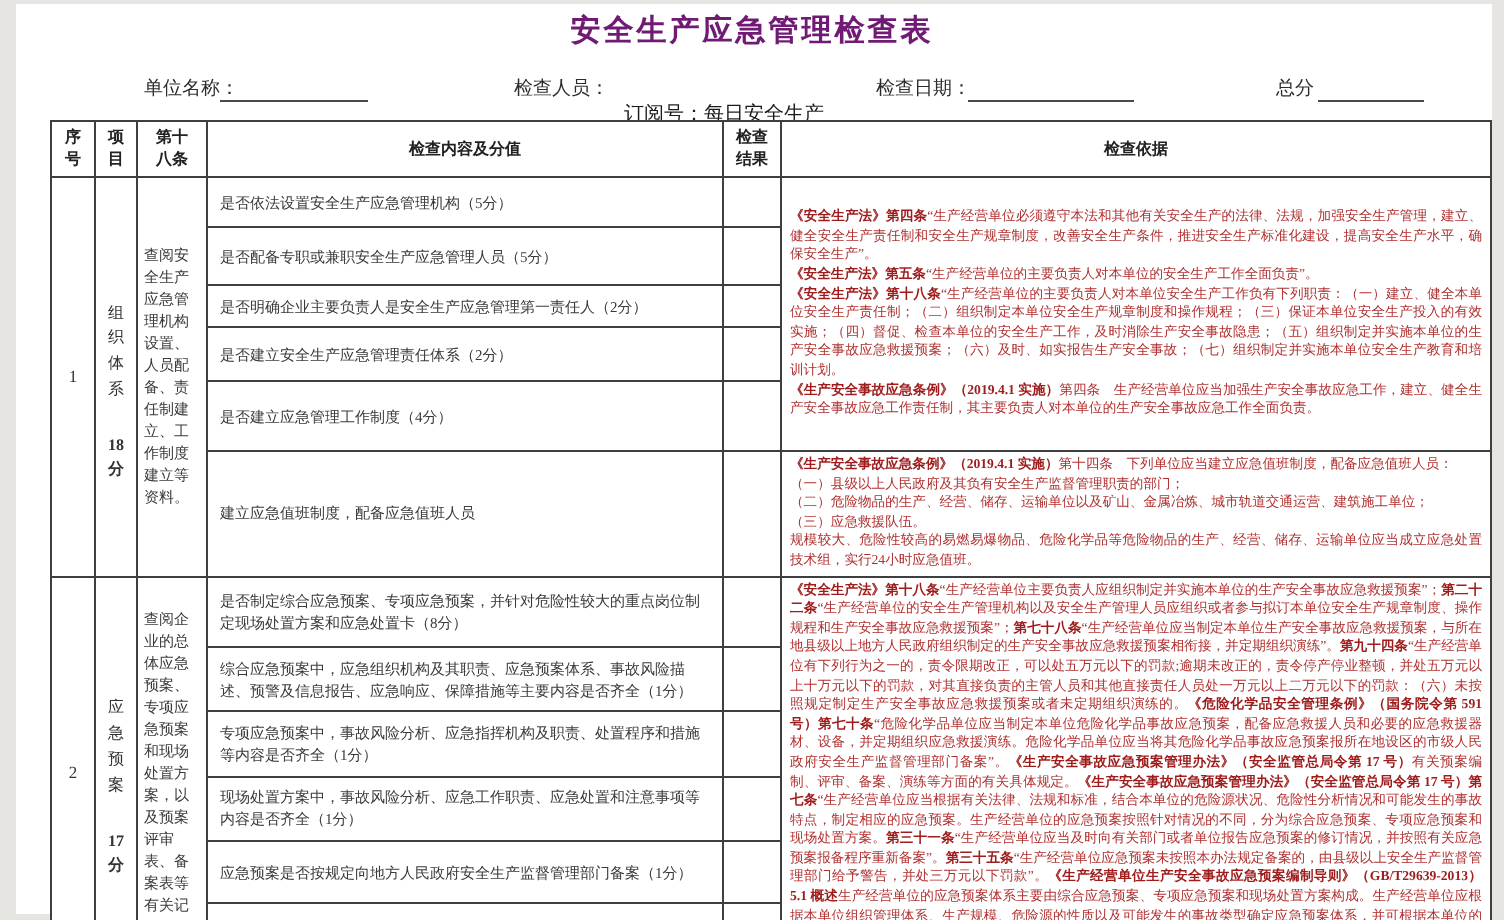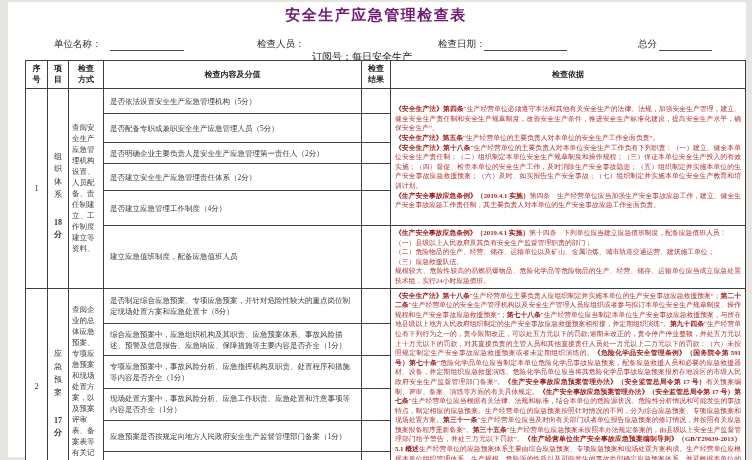--- a/index.html
+++ b/index.html
@@ -48,21 +48,21 @@
   td.basis .b{font-weight:bold;color:var(--basis_red_bold,#9e1c1c);}
 </style>
 </head>
 <body>
 
 <div class="sheet"></div>
 
 <div class="page-title">安全生产应急管理检查表</div>
 
 <div class="info-bar">
-  <span class="lbl" style="left:54px">单位名称：</span>
+  <span class="lbl" style="left:72px">单位名称：</span>
   <span class="line" style="left:110px;width:74px"></span>
   <span class="lbl" style="left:257px">检查人员：</span>
   <span class="val" style="left:303px;width:118px">订阅号：每日安全生产</span>
   <span class="lbl" style="left:438px">检查日期：</span>
   <span class="line" style="left:484px;width:83px"></span>
   <span class="lbl" style="left:638px">总分</span>
   <span class="line" style="left:659px;width:53px"></span>
 </div>
 
 <table class="chk">
@@ -76,21 +76,21 @@
   </colgroup>
   <thead>
     <tr style="height:28px">
       <th>
           <div class="hstack w1">序号</div>
         </th>
       <th>
           <div class="hstack w1">项目</div>
         </th>
       <th>
-          <div class="hstack w2">检查方式</div>
+          <div class="hstack w2">第十八条</div>
         </th>
       <th>
           <div>检查内容及分值</div>
         </th>
       <th>
           <div class="hstack w2">检查结果</div>
         </th>
       <th>
           <div>检查依据</div>
         </th>

